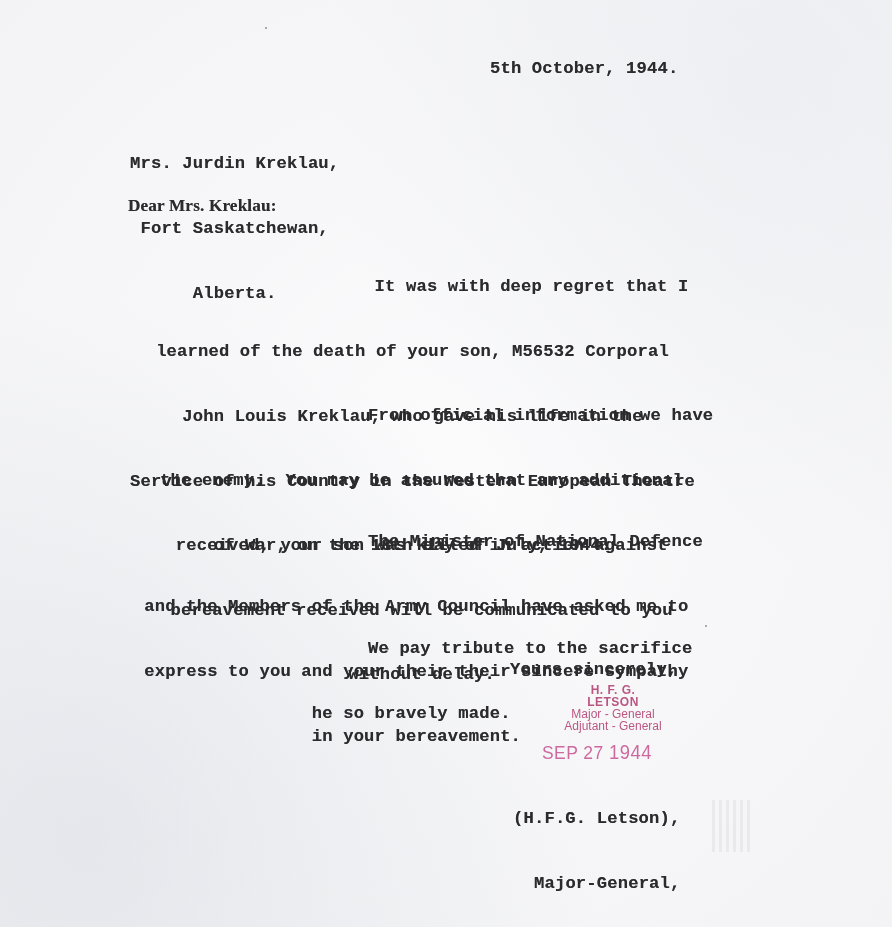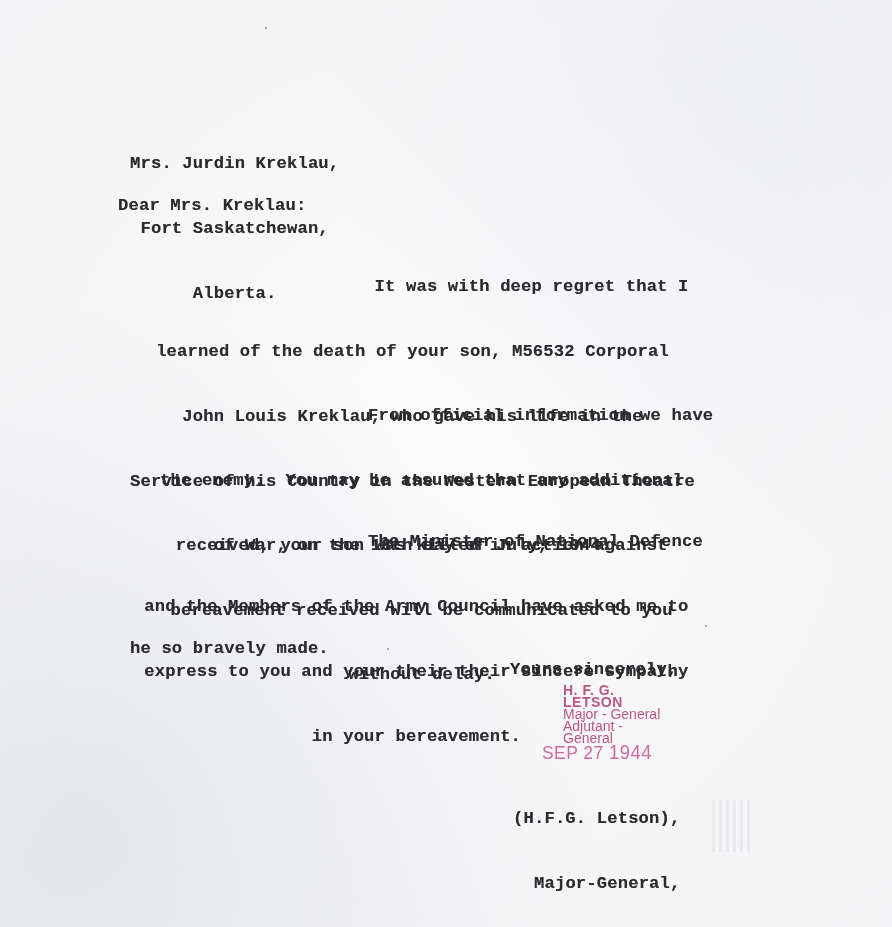--- a/index.html
+++ b/index.html
@@ -28,39 +28,39 @@
       font-size: 17.2px;
       line-height: 21.6px;
       color: #2b2b2e;
       white-space: pre;
       letter-spacing: 0.15px;
       text-shadow: 0 0 0.6px rgba(40,40,45,0.55);
     }
     .line { display: block; text-align: center; }
     .date { left: 490px; top: 58px; }
     .address { left: 130px; top: 110px; }
-    .salutation { left: 118px; top: 195px; }
+    .salutation { left: 128px; top: 195px; font-family: Liberation Serif, serif; }
     .para1 { left: 130px; top: 233px; }
     .para2 { left: 130px; top: 362px; }
     .para3 { left: 130px; top: 488px; }
     .para4 { left: 130px; top: 595px; }
     .closing { left: 510px; top: 659px; }
     .signature-block { left: 496px; top: 765px; }
     .indent { padding-left: 238px; }
 
     .stamp-name {
       position: absolute;
       left: 563px;
       top: 684px;
       width: 100px;
-      text-align: left;
+      text-align: center;
       font-family: "Liberation Sans", "DejaVu Sans", sans-serif;
       color: #b03a6e;
       opacity: 0.85;
-      font-size: 14px;
+      font-size: 12px;
       line-height: 12px;
     }
     .stamp-name .n { font-weight: bold; letter-spacing: 0.5px; }
     .stamp-date {
       position: absolute;
       left: 542px;
       top: 741px;
       font-family: "Liberation Sans", "DejaVu Sans", sans-serif;
       color: #c4468a;
       opacity: 0.8;
@@ -85,20 +85,21 @@
       height: 2px;
       border-radius: 50%;
       background: rgba(60,60,60,0.55);
     }
   </style>
 </head>
 <body>
 
 <div class="page">
 
+  <div class="tw date">5th October, 1944.</div>
 
   <div class="tw address">
     <span class="line">Mrs. Jurdin Kreklau,</span>
     <span class="line">Fort Saskatchewan,</span>
     <span class="line">Alberta.</span>
   </div>
 
   <div class="tw salutation">Dear Mrs. Kreklau:</div>
 
   <div class="tw para1">
@@ -118,20 +119,21 @@
   </div>
 
   <div class="tw para3">
     <span class="line indent">The Minister of National Defence</span>
     <span class="line">and the Members of the Army Council have asked me to</span>
     <span class="line">express to you and your their their sincere sympathy</span>
     <span class="line">in your bereavement.</span>
   </div>
 
   <div class="tw para4">
+    <span class="line indent">We pay tribute to the sacrifice</span>
     <span class="line">he so bravely made.</span>
   </div>
 
   <div class="tw closing">Yours sincerely,</div>
 
   <div class="stamp-name">
     <div class="n">H. F. G. LETSON</div>
     <div>Major - General</div>
     <div>Adjutant - General</div>
   </div>

